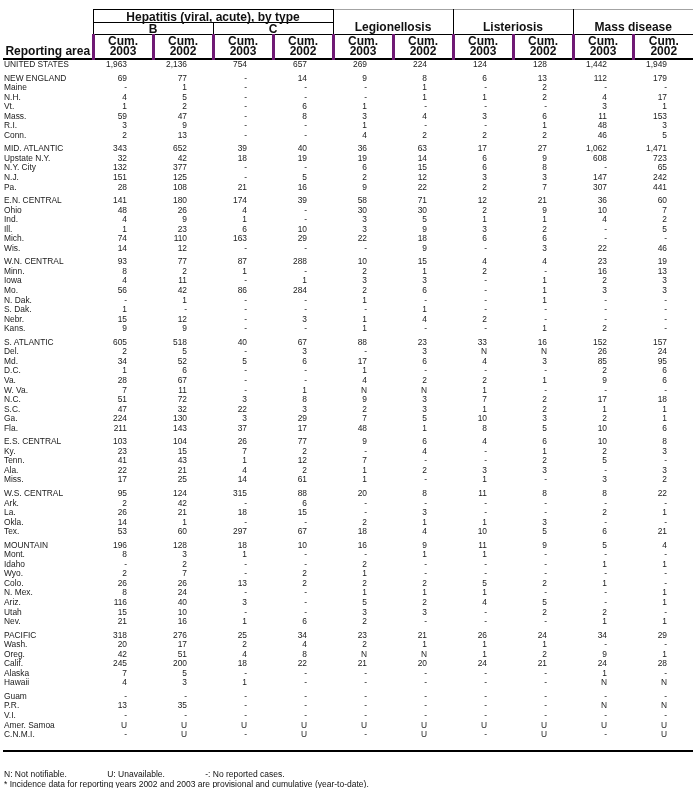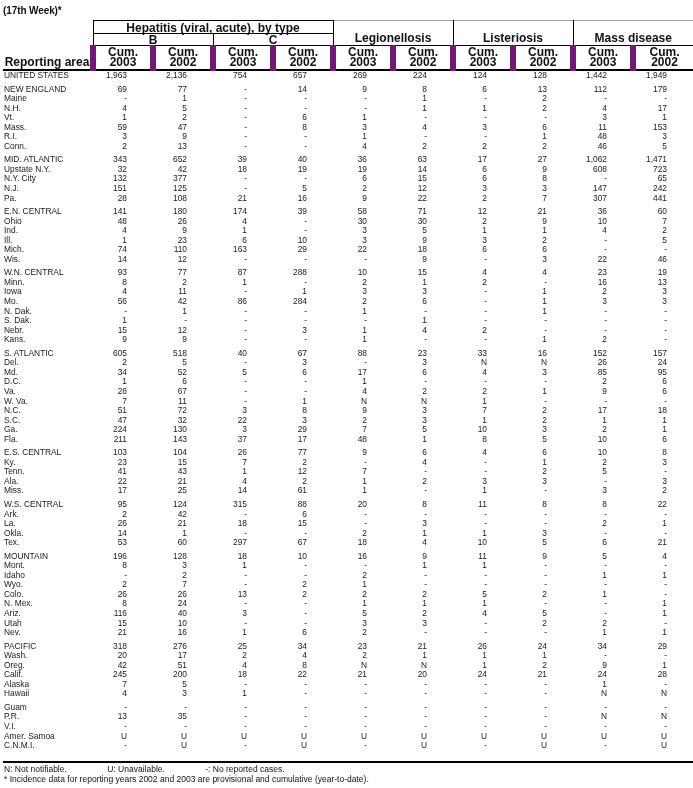--- a/index.html
+++ b/index.html
@@ -26,36 +26,35 @@
   thead th { font-size: 12px; line-height: 10px; text-align: center; color: #111; margin-left: 37px; }
   th.area-h {
     text-align: center; vertical-align: bottom;
     padding: 0 0 2px 1px; border-bottom: 2px solid #000;
   }
   th.grp-hep { border-top: 1px solid #000; border-left: 1px solid #000; border-right: 1px solid #000; border-bottom: 1px solid #000; padding-top: 2px; }
   th.grp-two { border-top: 1px solid #a3a3a3; border-bottom: 1px solid #000; vertical-align: bottom; padding-bottom: 2px; }
   th.vr { border-right: 1px solid #000; }
   th.vl { border-left: 1px solid #000; }
   th.sub { border-bottom: 1px solid #000; padding-top: 1px; }
-  th.cum { border-left: 6px solid #701a75; border-bottom: 2px solid #000; padding: 2px 8px 2px; line-height: 9.5px; }
+  th.cum { border-left: 3px solid #701a75; border-bottom: 2px solid #000; padding: 2px 8px 2px; line-height: 9.5px; }
   tbody td { font-size: 8.4px; line-height: 9.55px; white-space: nowrap; }
   td.num { text-align: right; padding-right: 26px; }
   td.area { text-align: left; padding-left: 1px; }
   tr.gap td { padding-top: 4px; }
   tbody tr.last td { border-bottom: 2px solid #000; padding-bottom: 10px; }
-  .footnotes { padding: 1px 0 0 1px; font-size: 8.5px; line-height: 10px; color: #111; }
+  .footnotes { padding: 17px 0 0 1px; font-size: 8.5px; line-height: 10px; color: #111; }
   .legend span { margin-right: 38px; }
   .legend span:last-child { margin-right: 0; }
 </style>
 </head>
 <body>
 
 <div class="page">
 
-  <div class="title">(17th Week)*</div>
 
   <table>
     <colgroup>
       <col class="c-area">
       <col class="c-num">
         <col class="c-num">
         <col class="c-num">
         <col class="c-num">
       <col class="c-num">
         <col class="c-num">

